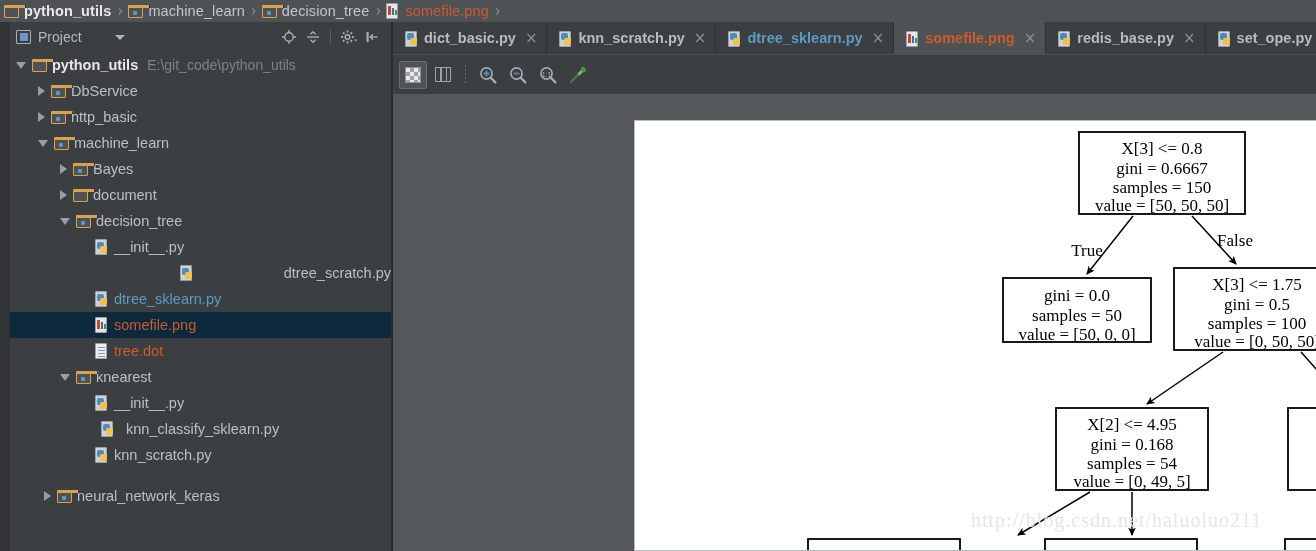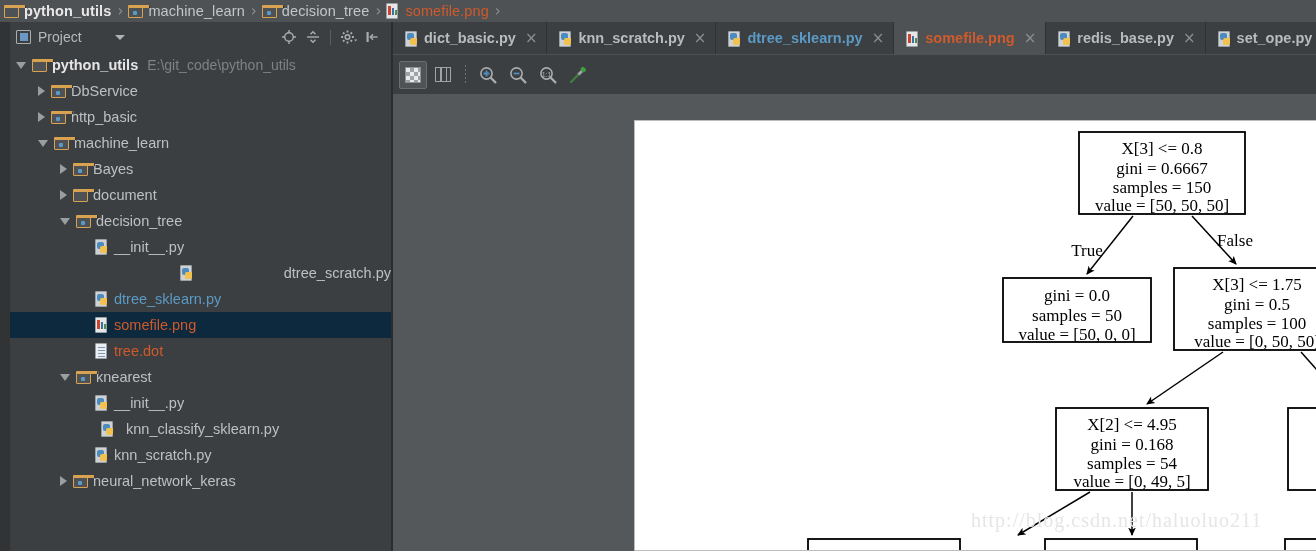--- a/index.html
+++ b/index.html
@@ -471,21 +471,21 @@
     </div>
     <div class="row " style="padding-left: 82px;">
       <span class="arrow none"></span>
       <span class="ico ico-py">
         <span class="sheet"></span>
         <span class="b1"></span>
         <span class="b2"></span>
       </span>
       <span class="label">knn_scratch.py</span>
     </div>
-    <div class="row " style="padding-left: 60px;">
+    <div class="row " style="padding-left: 44px; margin-top: 15px;">
       <span class="arrow right"></span>
       <span class="ico ico-folder mod">
         <span class="tab"></span>
         <span class="body"></span>
         <span class="dot"></span>
       </span>
       <span class="label">neural_network_keras</span>
     </div>
   </div>
 

